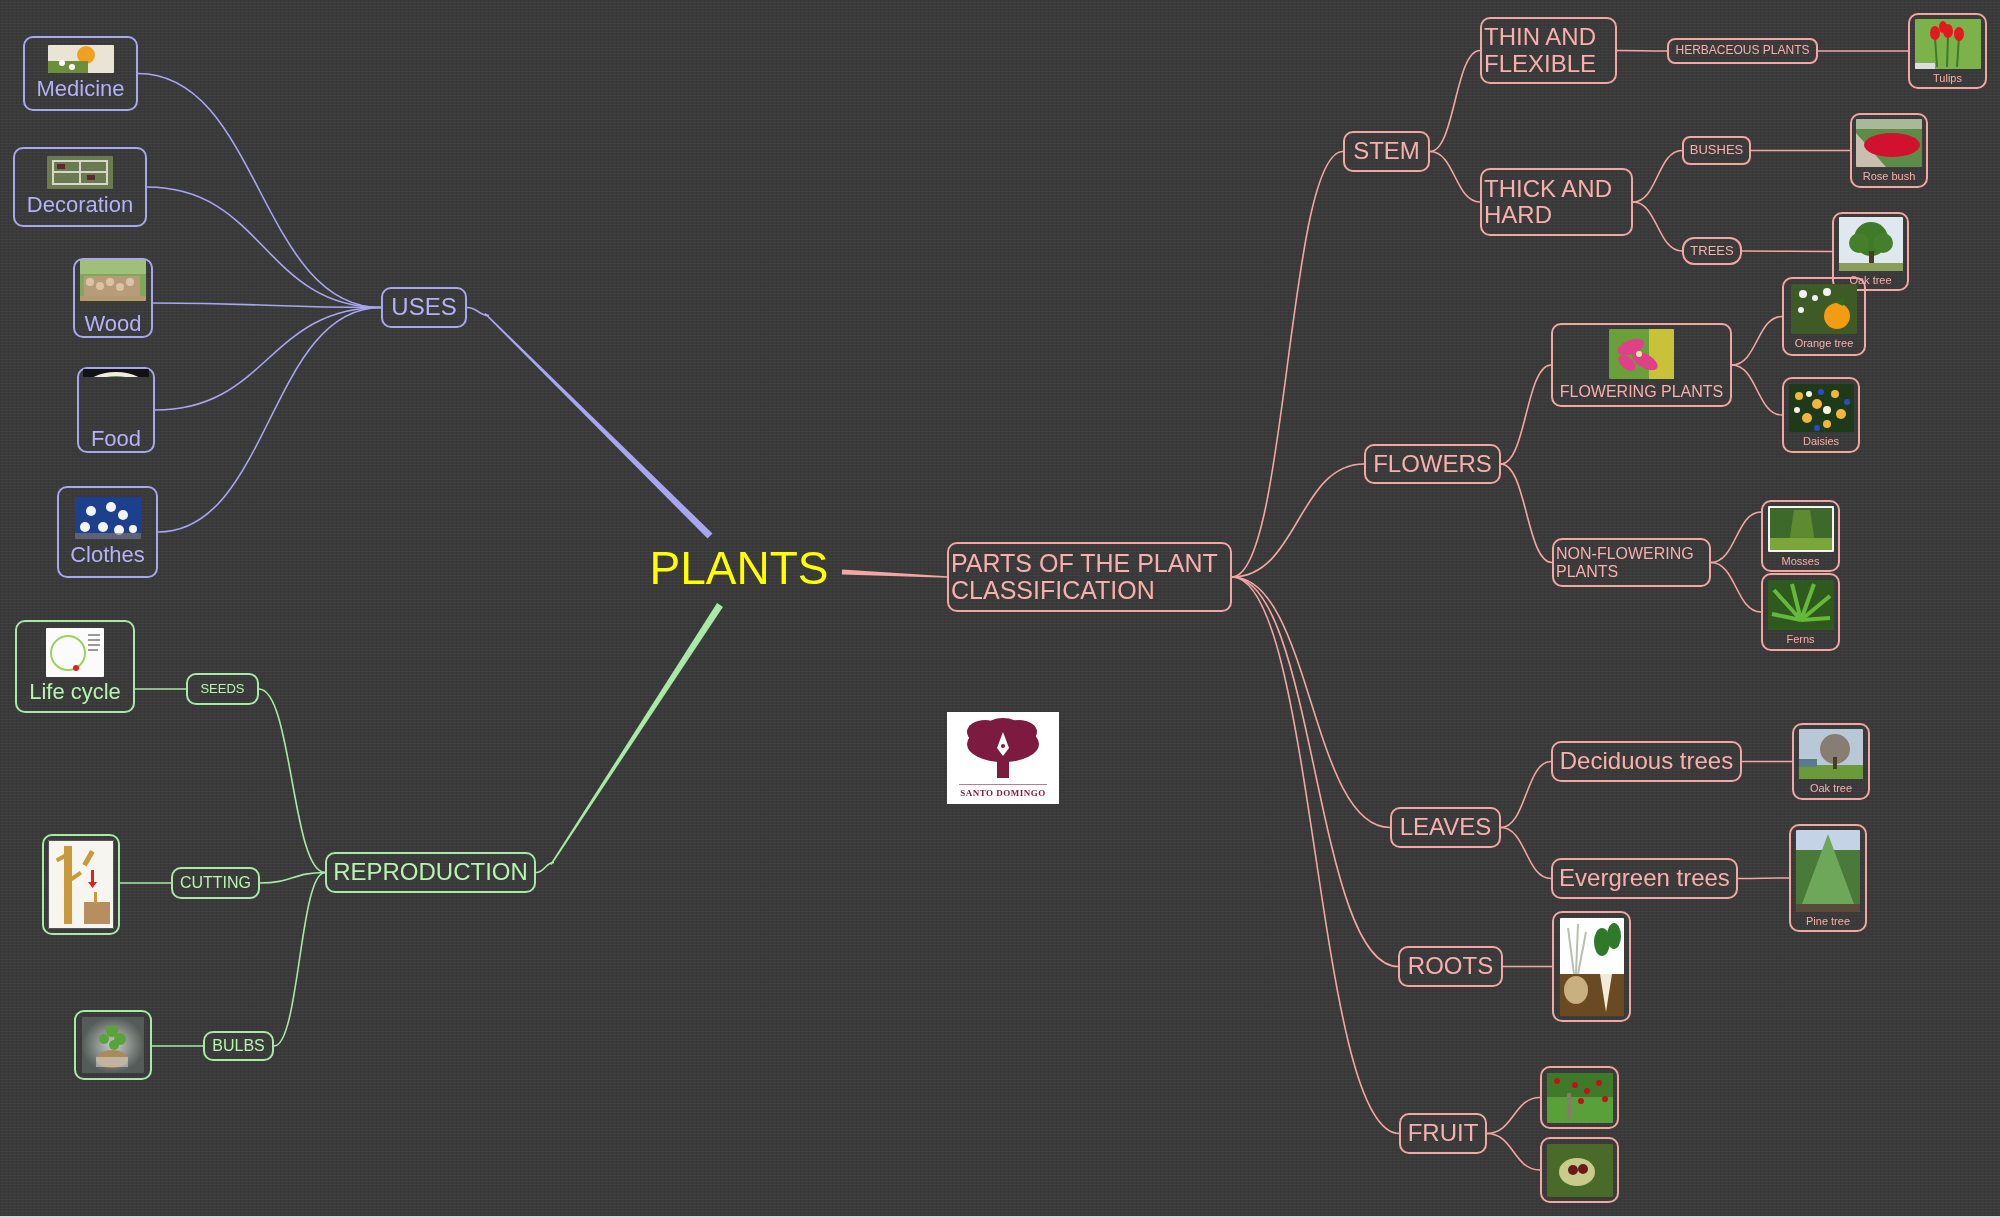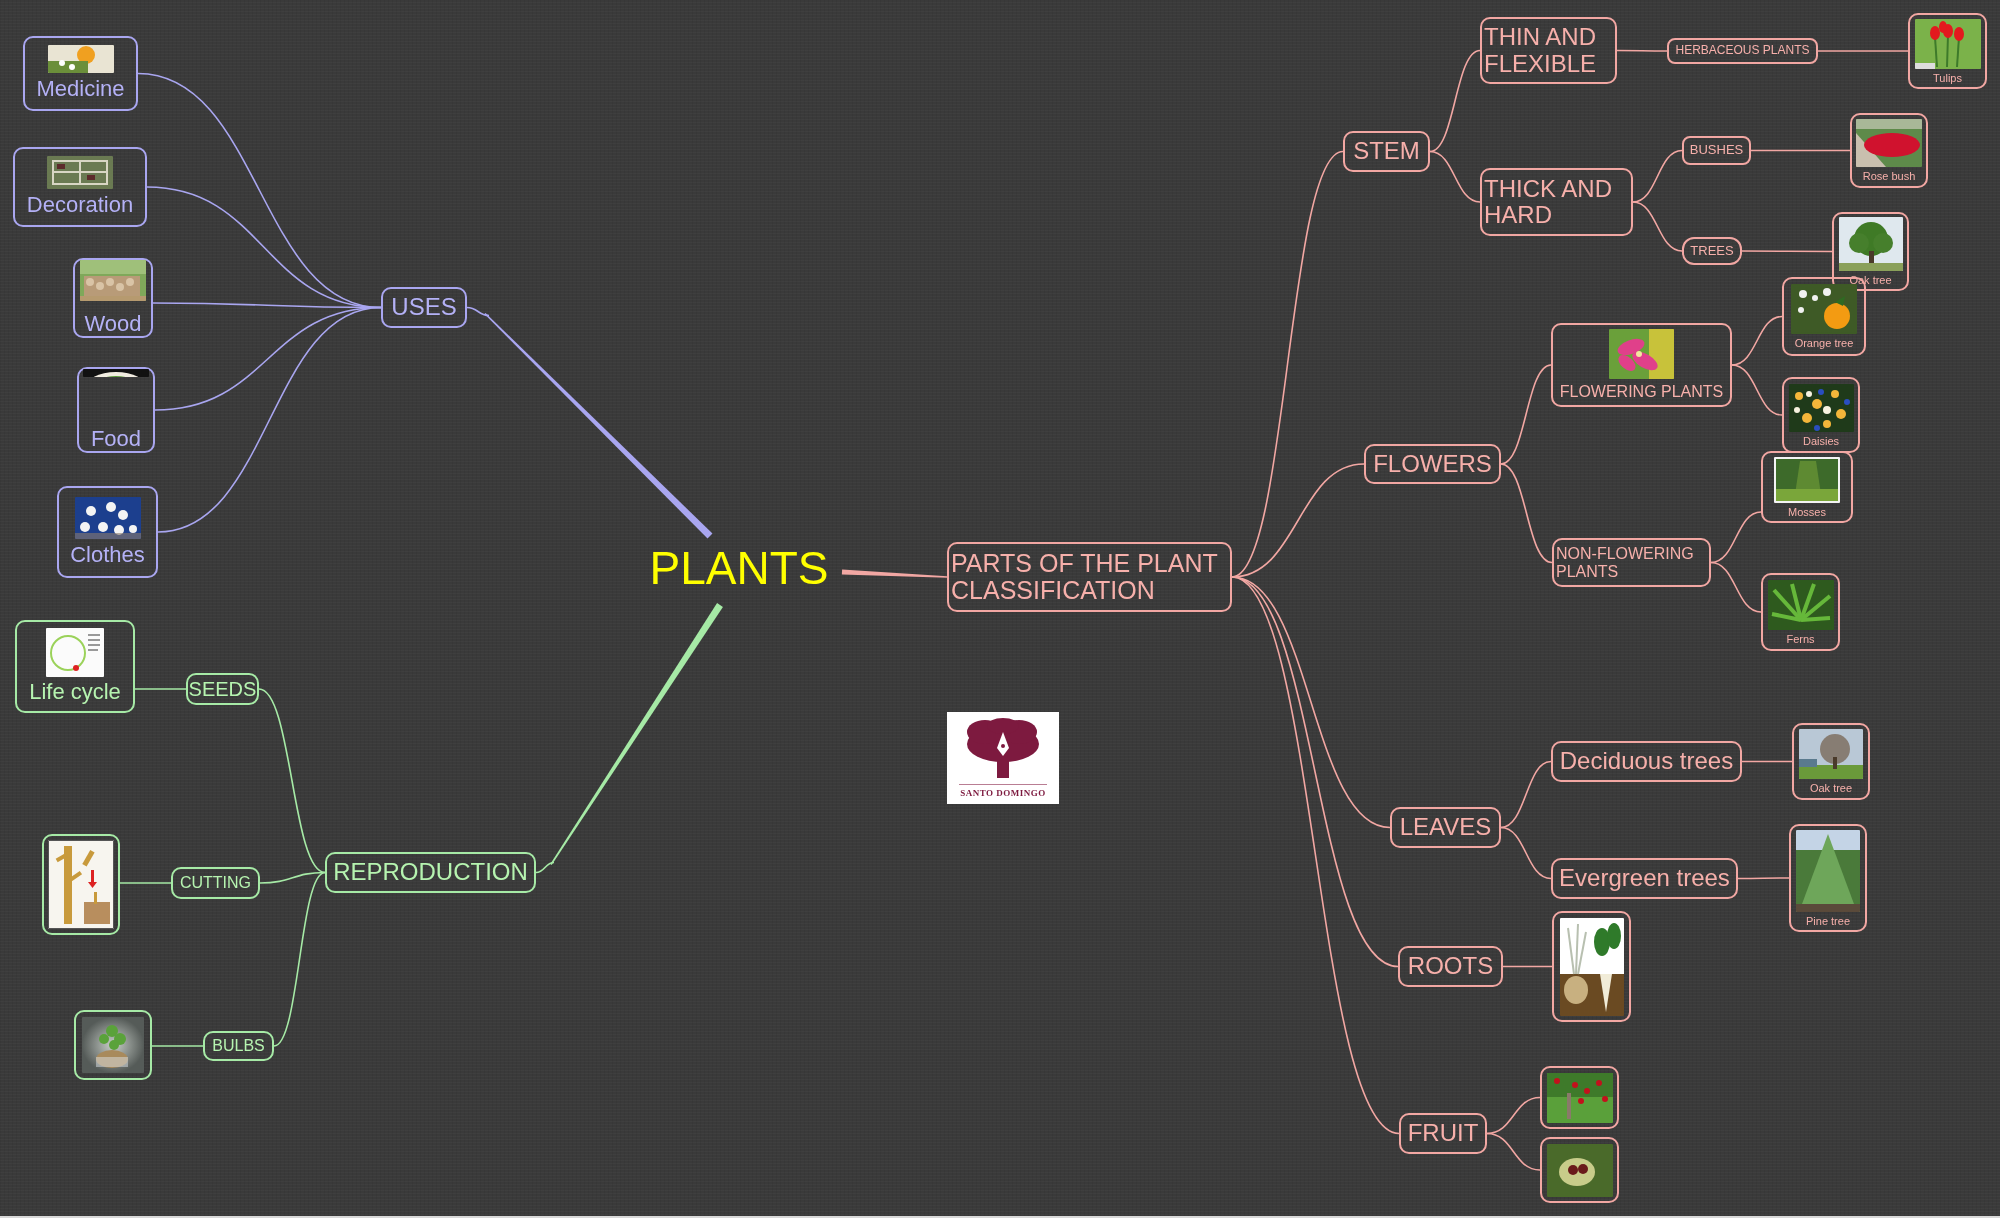--- a/index.html
+++ b/index.html
@@ -151,21 +151,21 @@
         </g>
         <rect y="36" width="66" height="6" fill="#8a7a6a" opacity=".6"></rect>
       </svg>
     <span class="lbl" style="font-size:22px;margin-top:4px;">Clothes</span>
   </div>
 
   <div class="node grn" id="n-repro" style="left:325px;top:852px;width:211px;height:41px;">
     <span class="lbl" style="font-size:24px;">REPRODUCTION</span>
   </div>
   <div class="node grn" id="n-seeds" style="left:186px;top:673px;width:73px;height:32px;">
-    <span class="lbl" style="font-size:20px;">SEEDS</span>
+    <span class="lbl" style="font-size:13px;">SEEDS</span>
   </div>
   <div class="node grn" id="n-lifecycle" style="left:15px;top:620px;width:120px;height:93px;">
     <svg class="thumb" width="58" height="49">
         <rect width="58" height="49" fill="#fbfbfb"></rect>
         <circle cx="22" cy="25" r="17" fill="none" stroke="#9bd25a" stroke-width="2"></circle>
         <circle cx="30" cy="40" r="3" fill="#d22"></circle>
         <rect x="42" y="6" width="12" height="2" fill="#999"></rect>
         <rect x="42" y="11" width="12" height="2" fill="#999"></rect>
         <rect x="42" y="16" width="12" height="2" fill="#999"></rect>
         <rect x="42" y="21" width="10" height="2" fill="#999"></rect>
@@ -326,21 +326,21 @@
           <circle cx="58" cy="18" r="3"></circle>
           <circle cx="28" cy="44" r="3"></circle>
         </g>
       </svg>
     <span class="cap">Daisies</span>
   </div>
   <div class="node pnk left-text" id="n-nonflowering" style="left:1552px;top:538px;width:159px;height:49px;">
     <span class="lbl" style="font-size:16px;">NON-FLOWERING
 PLANTS</span>
   </div>
-  <div class="node pnk" id="n-mosses" style="left:1761px;top:451px;width:92px;height:72px;">
+  <div class="node pnk" id="n-mosses" style="left:1761px;top:500px;width:79px;height:72px;">
     <svg class="thumb" width="66" height="46">
         <rect width="66" height="46" fill="#f4f4f4"></rect>
         <rect x="2" y="2" width="62" height="42" fill="#3d6a2a"></rect>
         <polygon points="20,44 26,4 42,4 48,44" fill="#5e8a32"></polygon>
         <rect x="2" y="32" width="62" height="12" fill="#7aa63a"></rect>
       </svg>
     <span class="cap">Mosses</span>
   </div>
   <div class="node pnk" id="n-ferns" style="left:1761px;top:573px;width:79px;height:78px;">
     <svg class="thumb" width="66" height="50">

